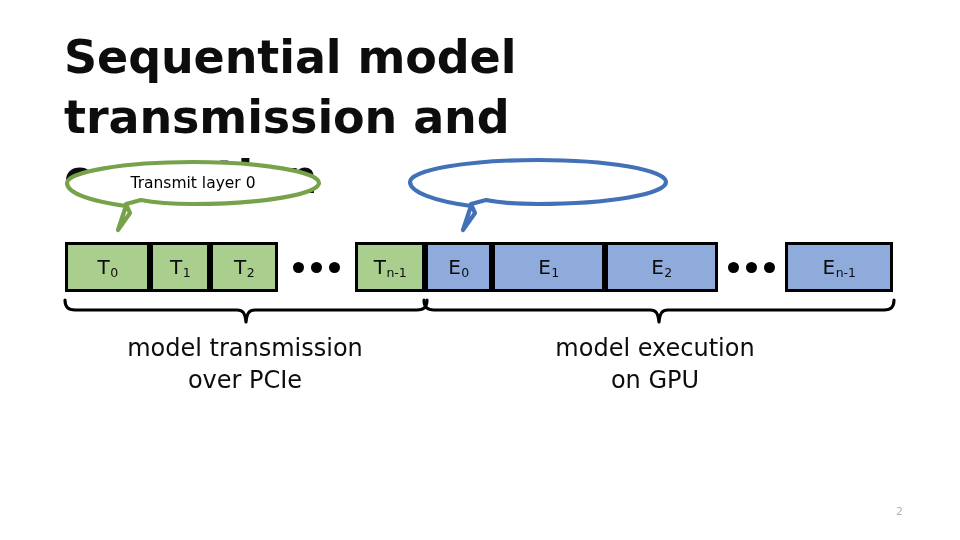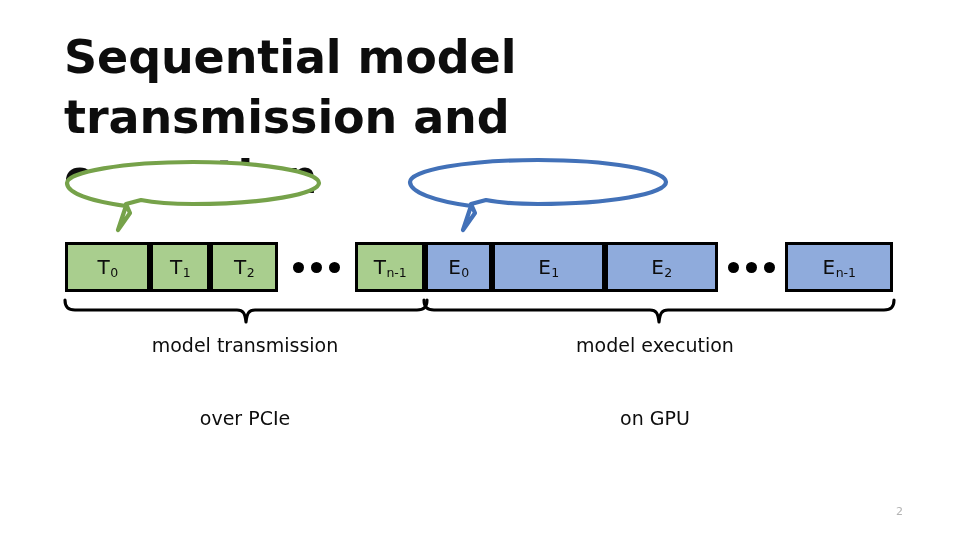--- a/index.html
+++ b/index.html
@@ -49,25 +49,25 @@
   }
   .dots i{display:block;width:11px;height:11px;border-radius:50%;background:#000;}
 
   
   #brace-transmission{position:absolute;left:62px;top:298px;width:368px;height:30px;}
   #brace-execution{position:absolute;left:421px;top:298px;width:476px;height:30px;}
   .brace svg{display:block;overflow:visible;}
 
   
   .caption{
-    position:absolute;text-align:center;font-size:19px;line-height:1.32;color:#0d0d0d;
+    position:absolute;text-align:center;font-size:24px;line-height:1.32;color:#0d0d0d;
   }
   #caption-transmission{left:85px;top:333px;width:320px;}
   #caption-execution{left:475px;top:333px;width:360px;}
-  .caption .l2{display:block;margin-top:48px;}
+  .caption .l2{display:block;}
 
   
   #page-number{
     position:absolute;right:57px;bottom:22px;
     font-size:11px;color:#b3b3b3;
   }
 </style>
 </head>
 <body>
 
@@ -75,20 +75,21 @@
 
   <div id="page-title">Sequential model transmission and execution</div>
 
   <div class="callout" id="callout-transmit">
     <svg width="258" height="72" viewBox="0 0 258 72">
       <path d="M129 2 C 199 2 255 12 255 23 C 255 34 199 44 129 44
                C 110 44 92 43 77 40
                L 62 44 L 66 53 L 54 70 L 62 46
                C 26 41 3 33 3 23 C 3 12 59 2 129 2 Z" fill="#ffffff" stroke="#76a24a" stroke-width="4.2" stroke-linejoin="round"></path>
     </svg>
+    <div class="calloutText">Transmit layer 0</div>
   </div>
 
   <div class="callout" id="callout-execute">
     <svg width="262" height="74" viewBox="0 0 262 74">
       <path d="M131 2 C 202 2 259 12 259 24 C 259 36 202 46 131 46
                C 112 46 94 45 79 42
                L 64 46 L 68 55 L 56 72 L 64 48
                C 27 43 3 34 3 24 C 3 12 60 2 131 2 Z" fill="#ffffff" stroke="#4271b8" stroke-width="4.2" stroke-linejoin="round"></path>
     </svg>
   </div>

